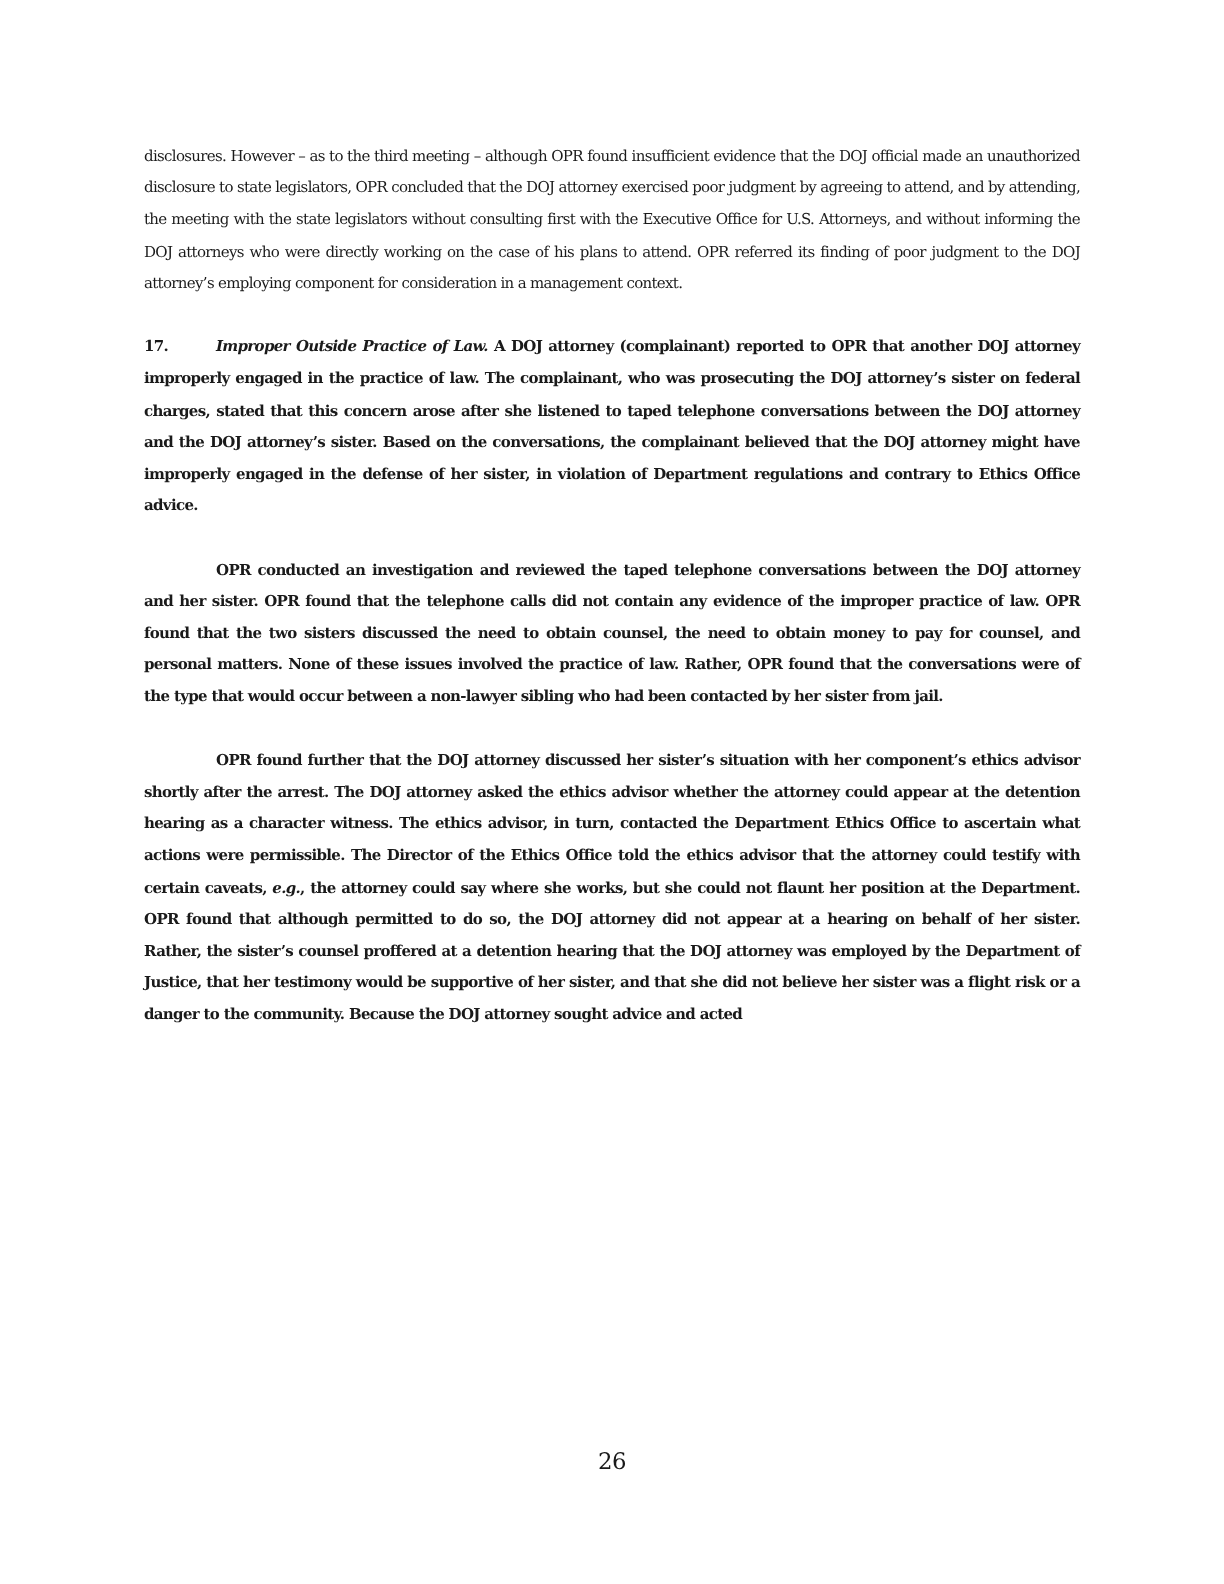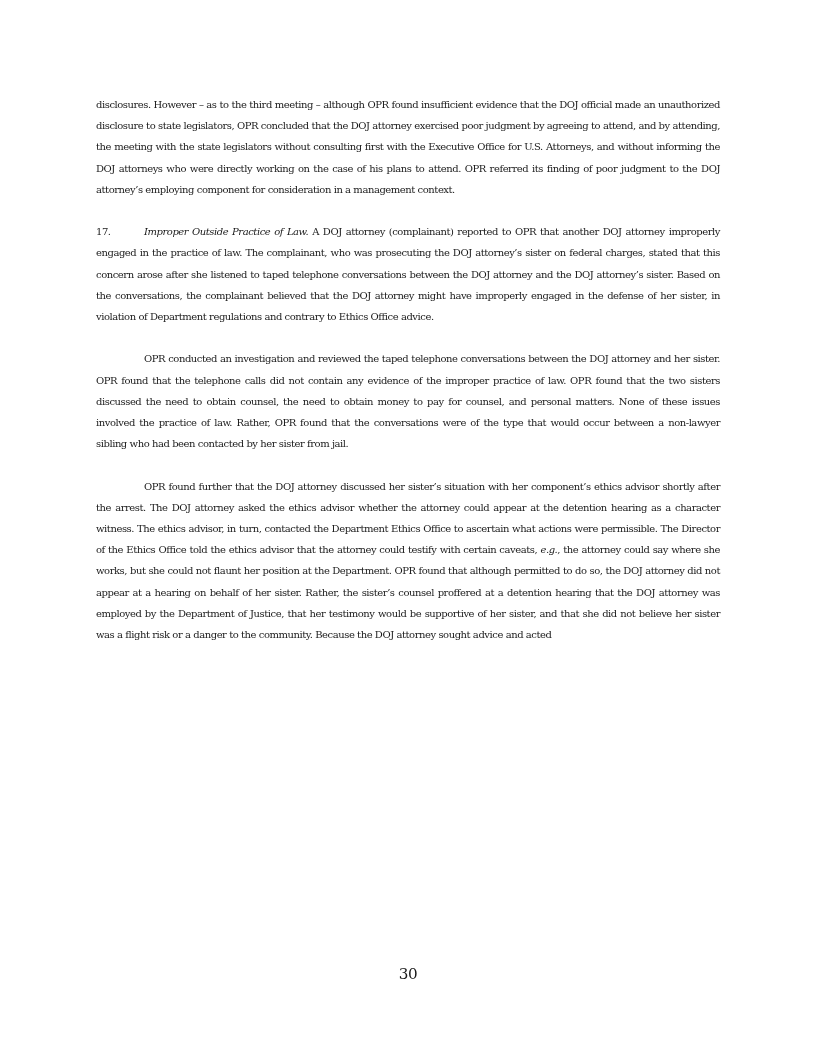--- a/index.html
+++ b/index.html
@@ -24,20 +24,21 @@
     .para {
       margin: 0;
       font-size: 10px;
       line-height: 21.2px;
       text-align: justify;
       letter-spacing: -0.45px;
       word-spacing: 0px;
     }
     .para + .para {
       margin-top: 21.2px;
+      font-weight: bold;
     }
     .indent {
       text-indent: 48px;
     }
     .num {
       display: inline-block;
       width: 48px;
       text-indent: 0;
     }
     em {
@@ -69,13 +70,13 @@
   <p class="para indent">
     <span>OPR conducted an investigation and reviewed the taped telephone conversations between the DOJ attorney and her sister.  OPR found that the telephone calls did not contain any evidence of the improper practice of law.  OPR found that the two sisters discussed the need to obtain counsel, the need to obtain money to pay for counsel, and personal matters.  None of these issues involved the practice of law.  Rather, OPR found that the conversations were of the type that would occur between a non-lawyer sibling who had been contacted by her sister from jail.</span>
   </p>
 
   <p class="para indent">
     <span>OPR found further that the DOJ attorney discussed her sister’s situation with her component’s ethics advisor shortly after the arrest.  The DOJ attorney asked the ethics advisor whether the attorney could appear at the detention hearing as a character witness.  The ethics advisor, in turn, contacted the Department Ethics Office to ascertain what actions were permissible.  The Director of the Ethics Office told the ethics advisor that the attorney could testify with certain caveats, </span><em>e.g.</em><span>, the attorney could say where she works, but she could not flaunt her position at the Department.  OPR found that although permitted to do so, the DOJ attorney did not appear at a hearing on behalf of her sister.  Rather, the sister’s counsel proffered at a detention hearing that the DOJ attorney was employed by the Department of Justice, that her testimony would be supportive of her sister, and that she did not believe her sister was a flight risk or a danger to the community.  Because the DOJ attorney sought advice and acted</span>
   </p>
 
 </div>
 
-<div class="page-number">30</div>
+<div class="page-number">26</div>
 
 </body></html>

